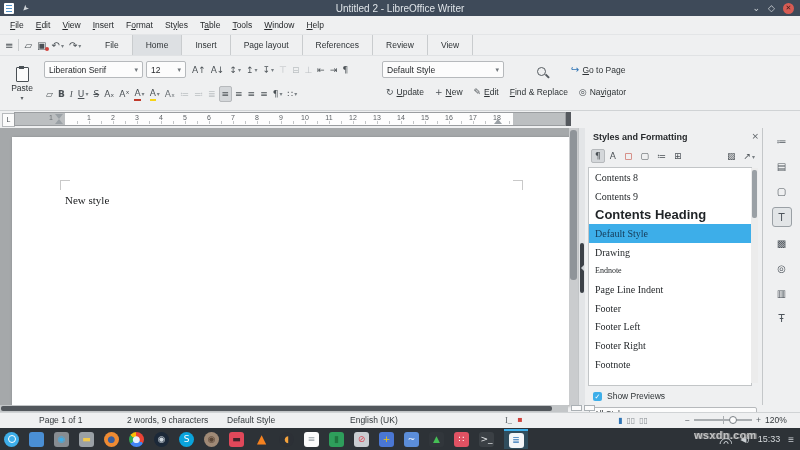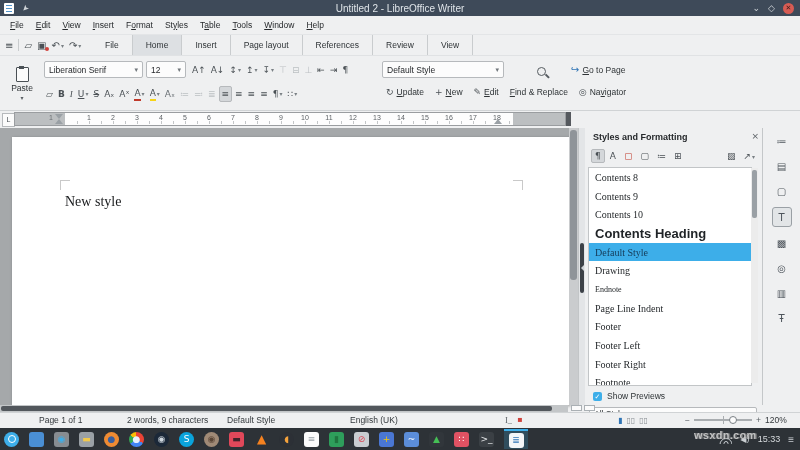--- a/index.html
+++ b/index.html
@@ -85,21 +85,21 @@
   .marker-hg::after{content:"";position:absolute;left:-4px;top:0;width:0;height:0;border-left:4px solid transparent;border-right:4px solid transparent;border-bottom:5px solid #9aa0a5;}
   .marker-ri{position:absolute;left:479px;bottom:1px;width:0;height:0;border-left:4px solid transparent;border-right:4px solid transparent;border-bottom:5px solid #9aa0a5;}
   .ruler-end{position:absolute;left:566px;top:1px;width:5px;height:14px;background:#55595e;}
 
   
   .docarea{position:absolute;left:0;top:128px;width:800px;height:277px;background:#a5a8aa;}
   .page{position:absolute;left:12px;top:9px;width:558px;height:268px;background:#fff;box-shadow:1px 1px 3px rgba(0,0,0,.35);}
   .corner{position:absolute;width:9px;height:9px;}
   .corner.tl{left:48px;top:43px;border-left:1px solid #c9c9c9;border-top:1px solid #c9c9c9;}
   .corner.tr{left:501px;top:43px;border-right:1px solid #c9c9c9;border-top:1px solid #c9c9c9;}
-  .doctext{position:absolute;left:53px;top:57px;font-family:"Liberation Serif",serif;font-size:14px;color:#181a1c;}
+  .doctext{position:absolute;left:53px;top:57px;font-family:"Liberation Serif",serif;font-size:11px;color:#181a1c;}
   .vscroll{position:absolute;left:569px;top:0;width:9px;height:277px;background:#caccce;}
   .vthumb{position:absolute;left:1px;top:2px;width:7px;height:150px;background:#8f9499;border-radius:3px;}
   .splitter{position:absolute;left:578px;top:0;width:7px;height:277px;background:#e3e5e7;border-left:1px solid #c2c5c7;box-sizing:border-box;}
   .splitter .handle{position:absolute;left:1px;top:115px;width:4px;height:50px;background:#3c4147;border-radius:2px;}
   .splitter .handle::after{content:"";position:absolute;left:0.5px;top:22px;width:0;height:0;border-top:3px solid transparent;border-bottom:3px solid transparent;border-right:3px solid #cfd4d8;}
 
   
   .panel{position:absolute;left:585px;top:0;width:177px;height:277px;background:#eff0f1;}
   .panel-header{position:absolute;left:0;top:2px;width:100%;height:16px;}
   .panel-title{position:absolute;left:8px;top:2px;font-size:9px;font-weight:bold;color:#26292c;}
@@ -540,21 +540,20 @@
               <span class="caret">▾</span>
             </span>
           </span>
       </div>
       <div class="style-list">
 
           <div class="style-item serif">Contents 8</div>
 
           <div class="style-item serif">Contents 9</div>
 
-          <div class="style-item serif">Contents 10</div>
 
           <div class="style-item heading">Contents Heading</div>
 
           <div class="style-item selected">Default Style</div>
 
           <div class="style-item italic">Drawing</div>
 
           <div class="style-item small">Endnote</div>
 
           <div class="style-item serif">Page Line Indent</div>

